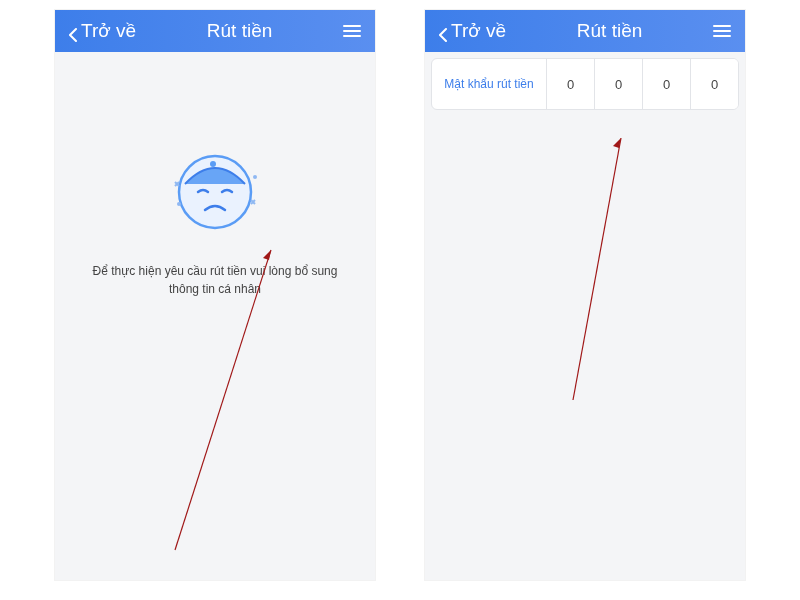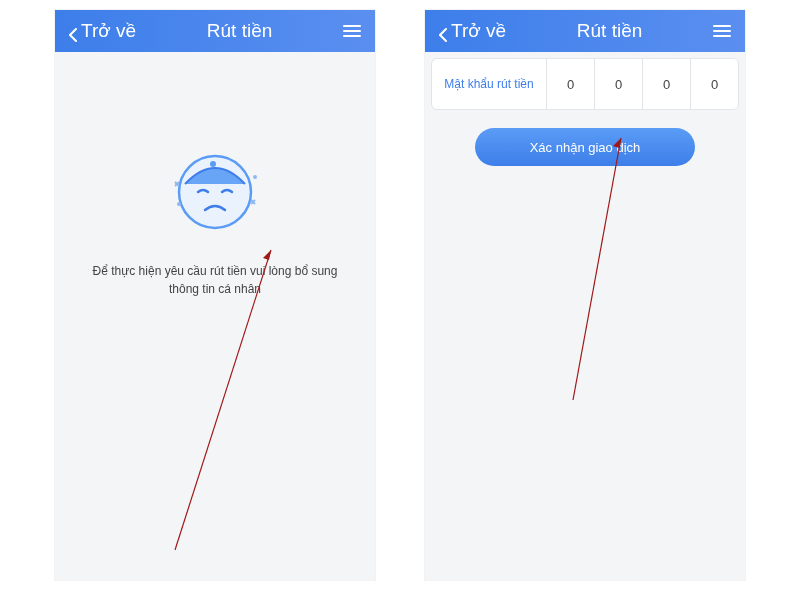--- a/index.html
+++ b/index.html
@@ -153,20 +153,19 @@
       <span></span>
     </div>
   </div>
   <div class="pw-row">
     <div class="pw-label">Mật khẩu rút tiền</div>
     <input class="pw-input" value="0" style="">
     <input class="pw-input" value="0" style="">
     <input class="pw-input" value="0" style="">
     <input class="pw-input" value="0" style="">
   </div>
-  <button class="btn btn2">Xác nhận giao dịch</button>
   <div class="arrow" style="left:140px; top:120px;">
     <svg width="80" height="280">
       <line x1="8" y1="270" x2="56" y2="8" stroke="#a01818" stroke-width="1.2"></line>
       <polygon points="56,8 48,16 54,18" fill="#a01818"></polygon>
     </svg>
   </div>
 </div>
 
 </body></html>

